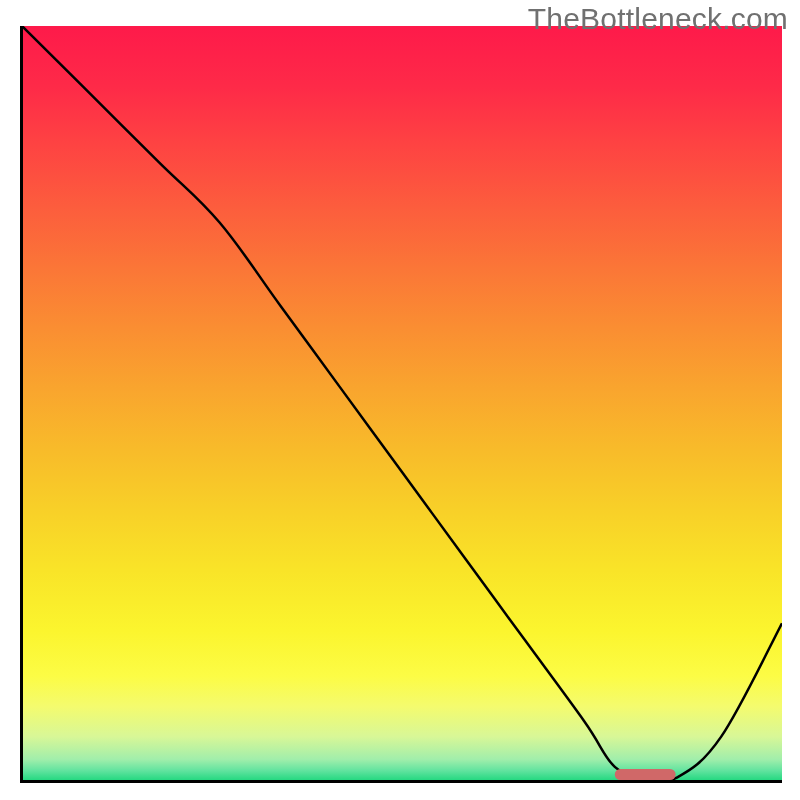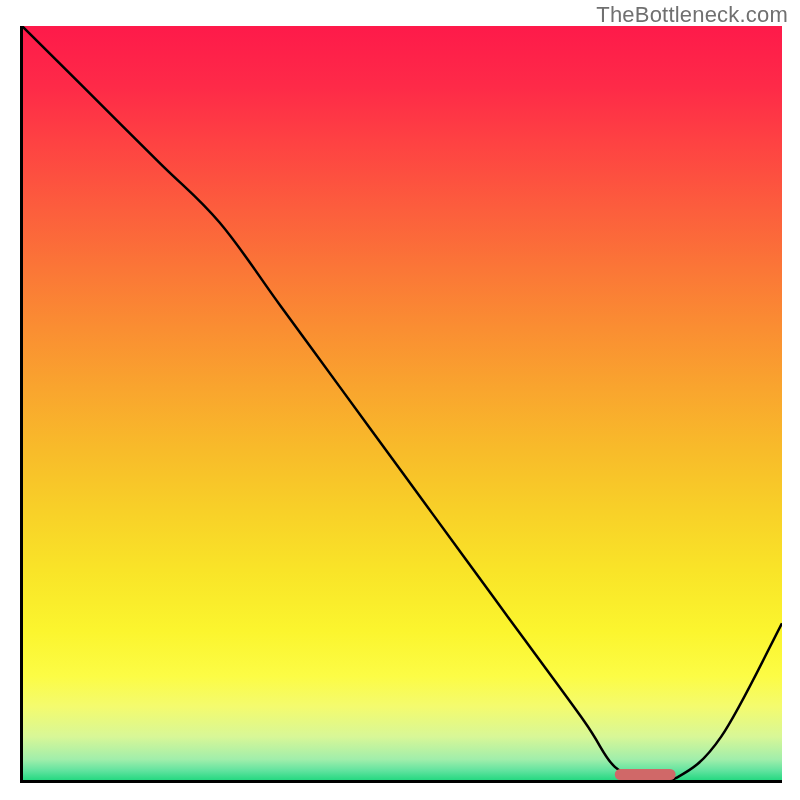--- a/index.html
+++ b/index.html
@@ -12,21 +12,21 @@
     height: 800px;
     background: #ffffff;
     font-family: Arial, Helvetica, sans-serif;
     position: relative;
   }
   .watermark {
     position: absolute;
     top: 2px;
     right: 12px;
     color: #707070;
-    font-size: 22px;
+    font-size: 30px;
     font-weight: 500;
     letter-spacing: 0.2px;
     z-index: 10;
   }
   .chart-container {
     position: absolute;
     left: 22px;
     top: 26px;
     width: 760px;
     height: 756px;

